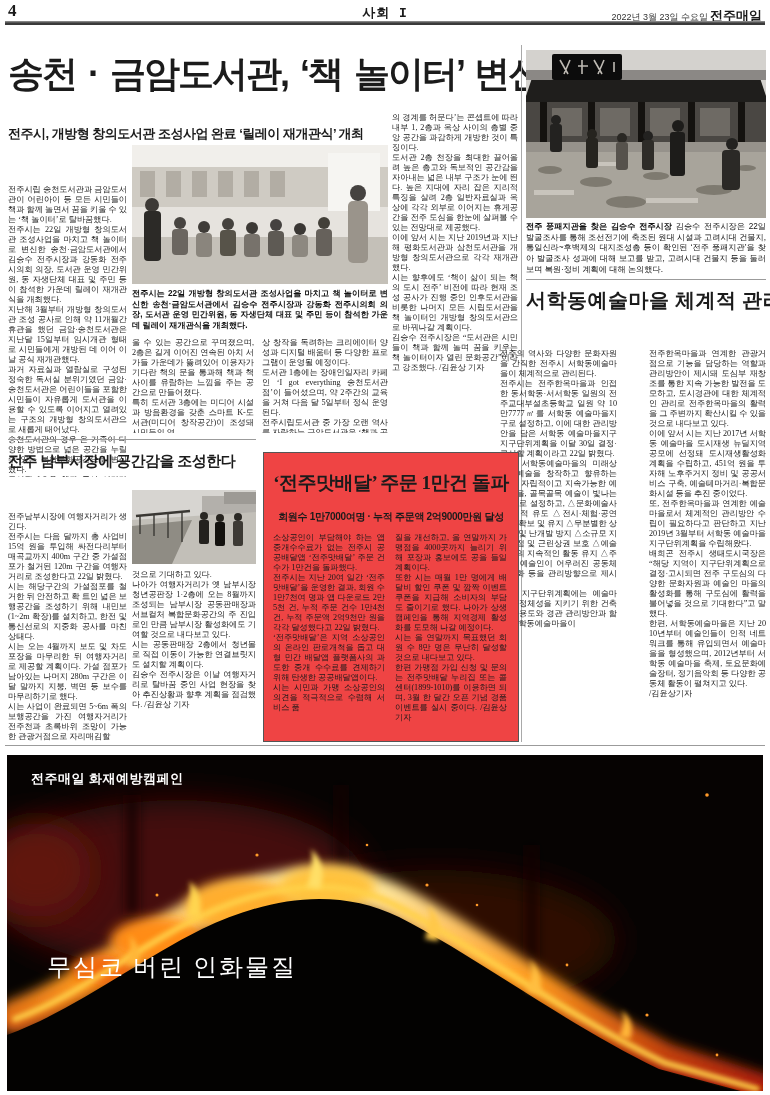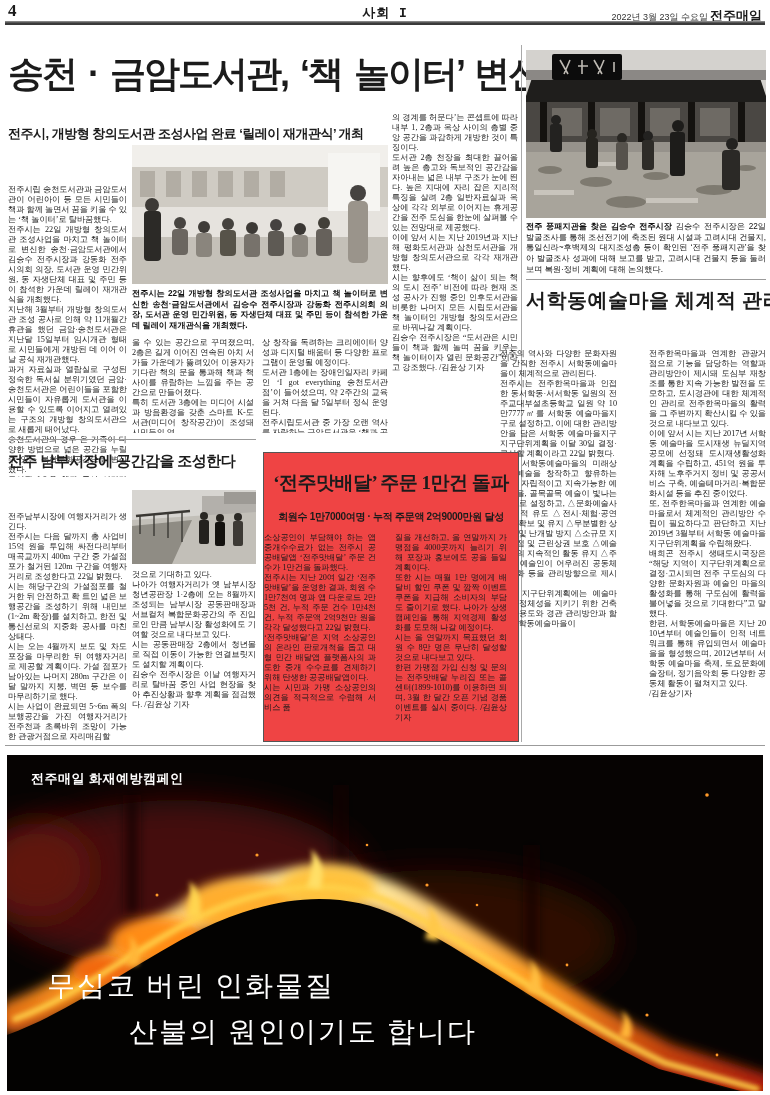--- a/index.html
+++ b/index.html
@@ -39,21 +39,21 @@
   
   .dbox{left:263px;top:452px;width:254px;height:288px;border:1px solid #555;background:#ef4444;}
   .dhl{left:0;right:0;top:17px;text-align:center;font-size:19px;font-weight:bold;letter-spacing:-0.5px;}
   .dsub{left:0;right:0;top:57px;text-align:center;font-family:"Liberation Sans",sans-serif;
         font-weight:700;font-size:10px;letter-spacing:-0.3px;}
   
   .firebox{left:7px;top:755px;width:756px;height:336px;background:#d946ef;overflow:hidden;}
   .firebox svg{position:absolute;left:0;top:0;width:100%;height:100%;}
   .flabel{left:24px;top:15px;color:#fff;font-family:"Liberation Sans",sans-serif;
           font-weight:700;font-size:13px;letter-spacing:0.5px;}
-  .fline1{left:40px;top:212px;color:#fff;font-size:28px;letter-spacing:2px;}
+  .fline1{left:40px;top:196px;color:#fff;font-size:24px;letter-spacing:2px;}
   .fline2{left:122px;top:258px;color:#fff;font-size:28px;letter-spacing:2px;}
 </style>
 </head>
 <body>
 
 <div class="page">
 
   <div class="abs pgnum">4</div>
   <div class="abs section">사회 I</div>
   <div class="abs hright">
@@ -226,21 +226,21 @@
     </svg>
   </div>
   <div class="abs bodytext" style="left:132px;top:570px;width:124px;height:170px;">것으로 기대하고 있다.
 나아가 여행자거리가 옛 남부시장 청년공판장 1·2층에 오는 8월까지 조성되는 남부시장 공동판매장과 서브컬처 복합문화공간의 주 진입로인 만큼 남부시장 활성화에도 기여할 것으로 내다보고 있다.
 시는 공동판매장 2층에서 청년몰로 직접 이동이 가능한 연결브릿지도 설치할 계획이다.
 김승수 전주시장은 이날 여행자거리로 탈바꿈 중인 사업 현장을 찾아 추진상황과 향후 계획을 점검했다. /김윤상 기자</div>
 
   <div class="abs dbox">
     <div class="abs dhl">‘전주맛배달’ 주문 1만건 돌파</div>
     <div class="abs dsub">회원수 1만7000여명 · 누적 주문액 2억9000만원 달성</div>
-    <div class="abs bodytext" style="left:0;top:80px;width:112px;height:198px;">소상공인이 부담해야 하는 앱 중개수수료가 없는 전주시 공공배달앱 ‘전주맛배달’ 주문 건수가 1만건을 돌파했다.
+    <div class="abs bodytext" style="left:9px;top:80px;width:112px;height:198px;">소상공인이 부담해야 하는 앱 중개수수료가 없는 전주시 공공배달앱 ‘전주맛배달’ 주문 건수가 1만건을 돌파했다.
 전주시는 지난 20여 일간 ‘전주맛배달’을 운영한 결과, 회원 수 1만7천여 명과 앱 다운로드 2만5천 건, 누적 주문 건수 1만4천 건, 누적 주문액 2억9천만 원을 각각 달성했다고 22일 밝혔다.
 ‘전주맛배달’은 지역 소상공인의 온라인 판로개척을 돕고 대형 민간 배달앱 플랫폼사의 과도한 중개 수수료를 견제하기 위해 탄생한 공공배달앱이다.
 시는 시민과 가맹 소상공인의 의견을 적극적으로 수렴해 서비스 품</div>
     <div class="abs bodytext" style="left:131px;top:80px;width:112px;height:198px;">질을 개선하고, 올 연말까지 가맹점을 4000곳까지 늘리기 위해 포장과 홍보에도 공을 들일 계획이다.
 또한 시는 매월 1만 명에게 배달비 할인 쿠폰 및 깜짝 이벤트 쿠폰을 지급해 소비자의 부담도 줄이기로 했다. 나아가 상생 캠페인을 통해 지역경제 활성화를 도모해 나갈 예정이다.
 시는 올 연말까지 목표했던 회원 수 8만 명은 무난히 달성할 것으로 내다보고 있다.
 한편 가맹점 가입 신청 및 문의는 전주맛배달 누리집 또는 콜센터(1899-1010)를 이용하면 되며, 3월 한 달간 오픈 기념 경품 이벤트를 실시 중이다. /김윤상 기자</div>
   </div>
 
   <div class="abs hrule" style="left:5px;right:5px;top:745px;"></div>
@@ -294,16 +294,15 @@
         <circle cx="560" cy="210" r="1.4"></circle>
           <circle cx="640" cy="260" r="1.6"></circle>
           <circle cx="700" cy="40" r="1.8"></circle>
         <circle cx="360" cy="90" r="1.3"></circle>
           <circle cx="150" cy="140" r="1.5"></circle>
           <circle cx="710" cy="300" r="1.4"></circle>
       </g>
     </svg>
     <div class="abs flabel">전주매일 화재예방캠페인</div>
     <div class="abs fline1">무심코 버린 인화물질</div>
-    <div class="abs fline2">산불의 원인이기도 합니다</div>
   </div>
 
 </div>
 
 </body></html>

